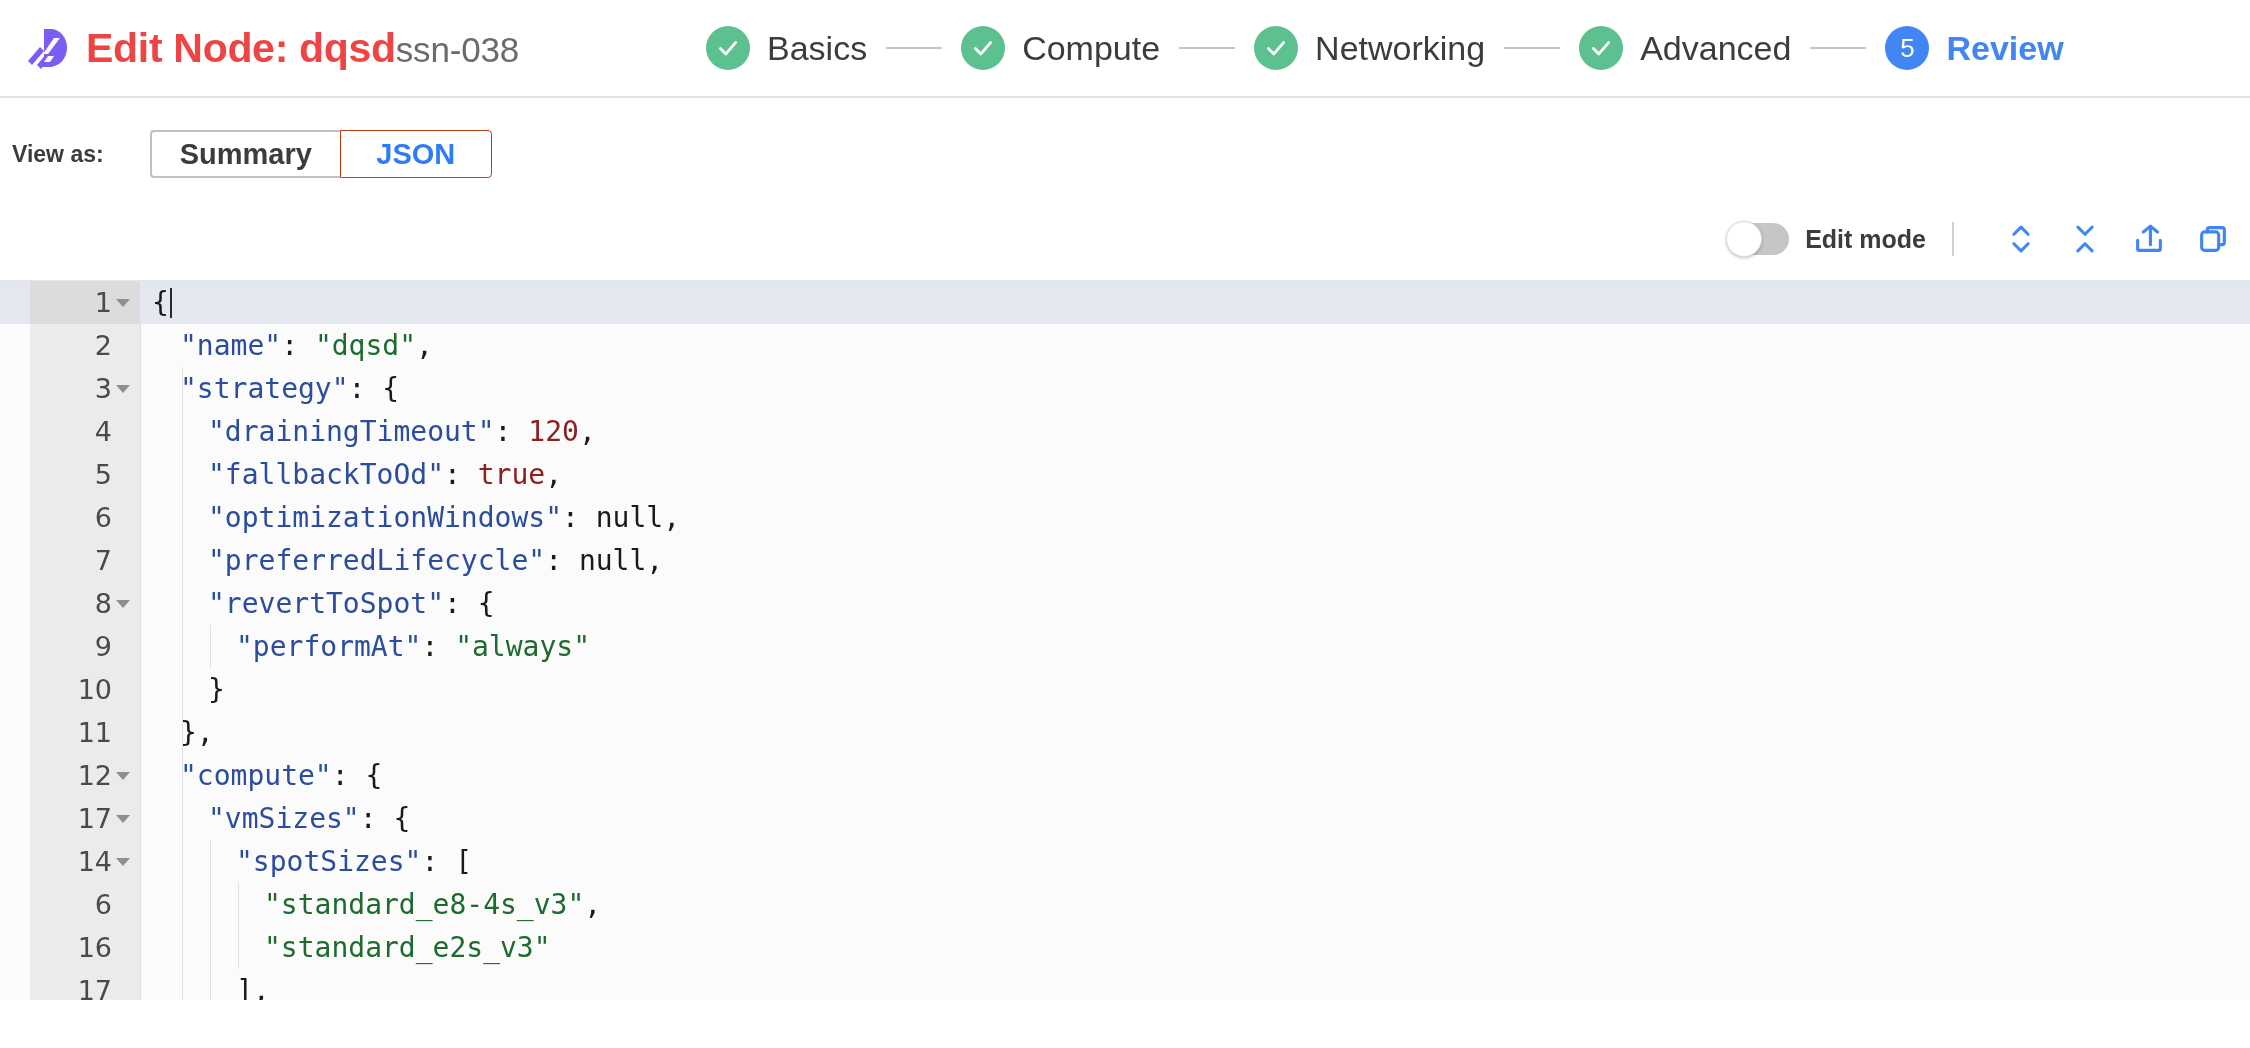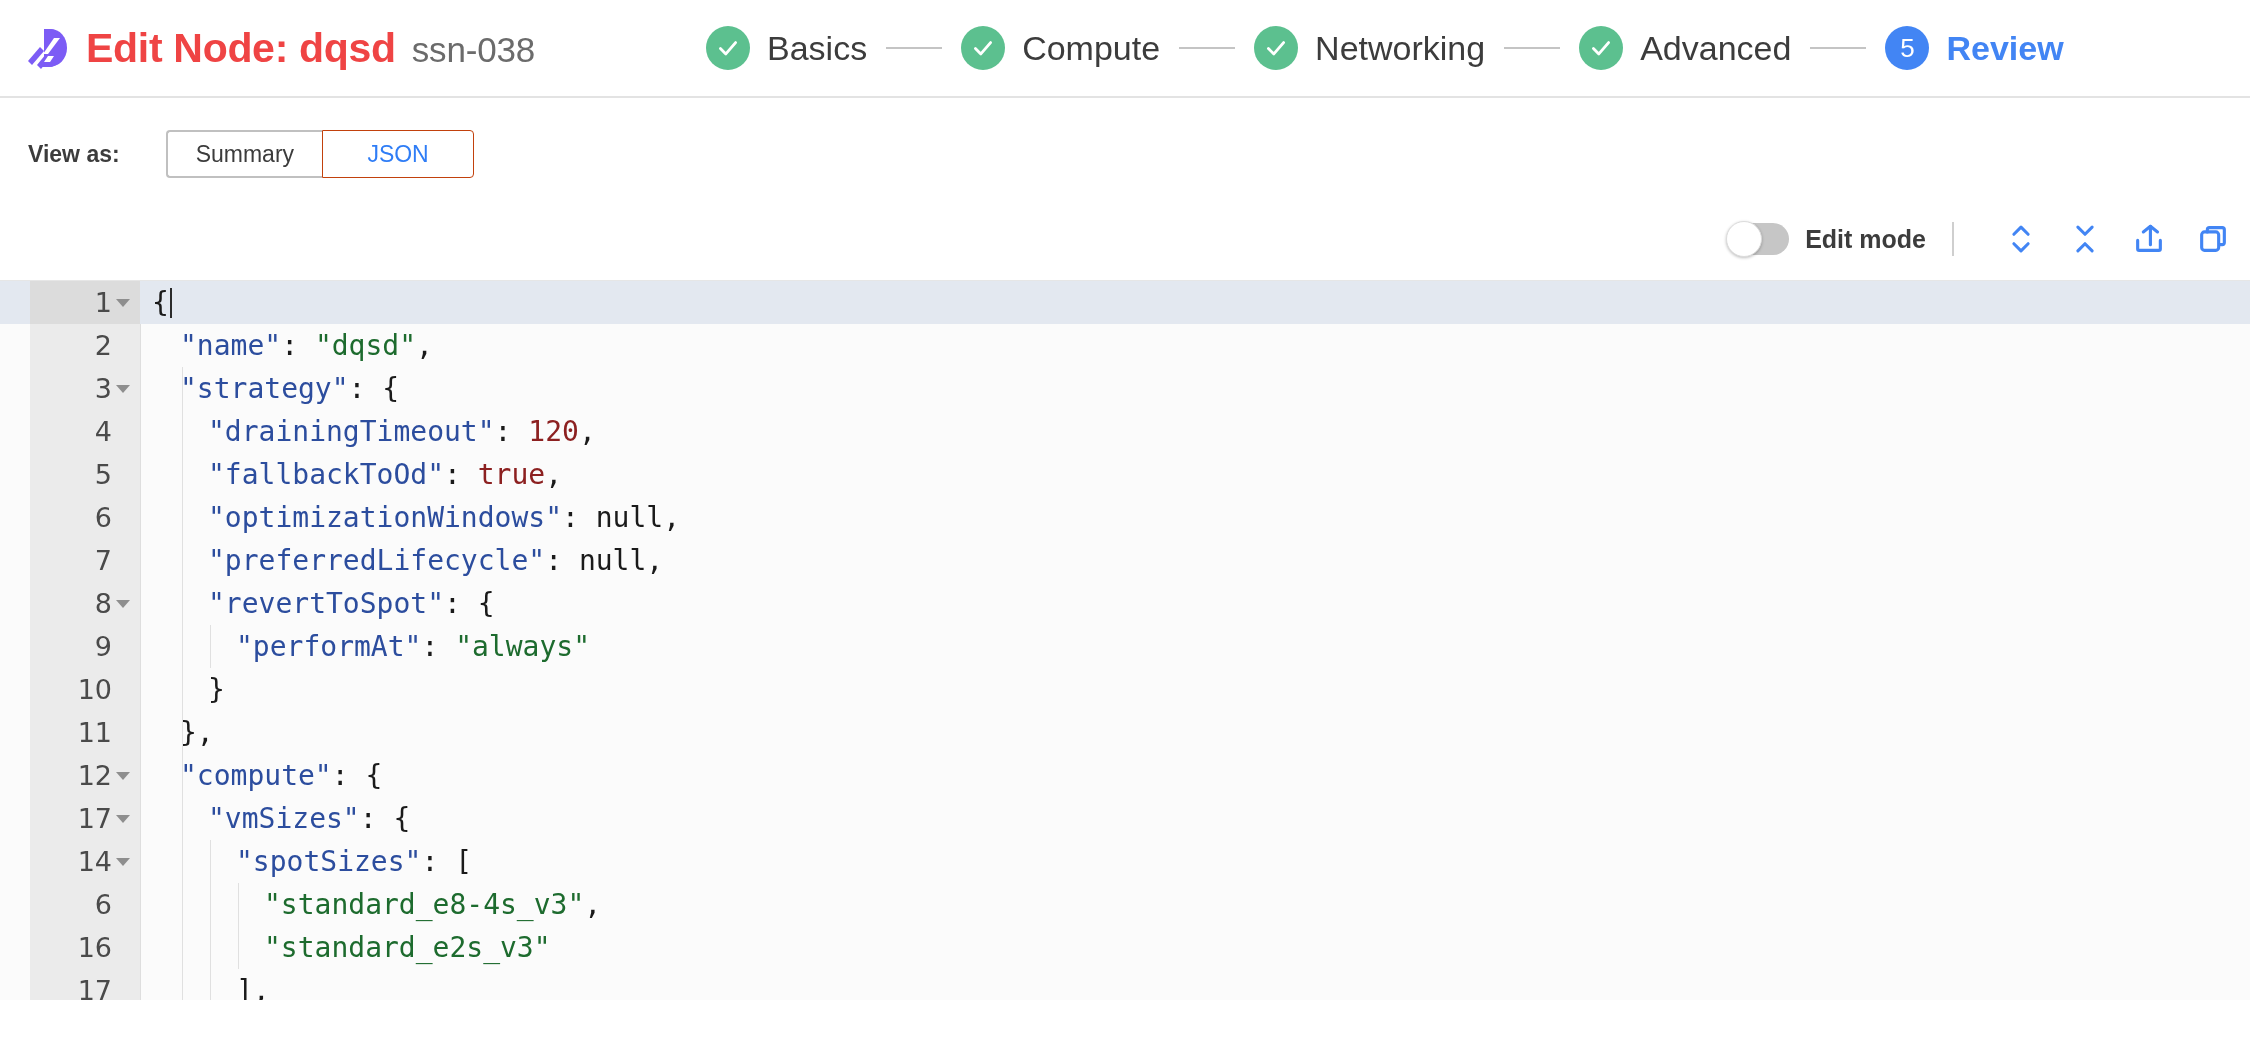--- a/index.html
+++ b/index.html
@@ -45,21 +45,20 @@
   .page-title {
     font-size: 41px;
     font-weight: 700;
     color: #ef4444;
     letter-spacing: -0.3px;
   }
   .node-id {
     font-size: 35px;
     font-weight: 400;
     color: #6b6b6b;
-    margin-left: 16px;
     letter-spacing: -0.2px;
   }
 
   
   .stepper {
     position: absolute;
     left: 692px;
     top: 0;
     height: 96px;
     display: flex;
@@ -107,41 +106,41 @@
     height: 2px;
     background: #c4c4c4;
     margin: 0 19px;
     flex: 0 0 auto;
   }
 
   
   .viewas-row {
     display: flex;
     align-items: center;
-    padding: 34px 0 0 28px;
+    padding: 34px 0 0 12px;
     height: 78px;
   }
   .viewas-label {
     font-size: 23px;
     font-weight: 700;
     color: #3c3c3c;
     margin-right: 46px;
   }
   .seg-group {
     display: flex;
     align-items: stretch;
     height: 48px;
   }
   .seg-btn {
     display: flex;
     align-items: center;
     justify-content: center;
     padding: 0 28px;
-    font-size: 23px;
-    font-weight: 400;
+    font-size: 29px;
+    font-weight: 700;
     background: #ffffff;
     cursor: pointer;
     min-width: 152px;
   }
   .seg-btn.inactive {
     color: #3c3c3c;
     border: 2px solid #c0c0c0;
     border-right: none;
     border-radius: 4px 0 0 4px;
   }

